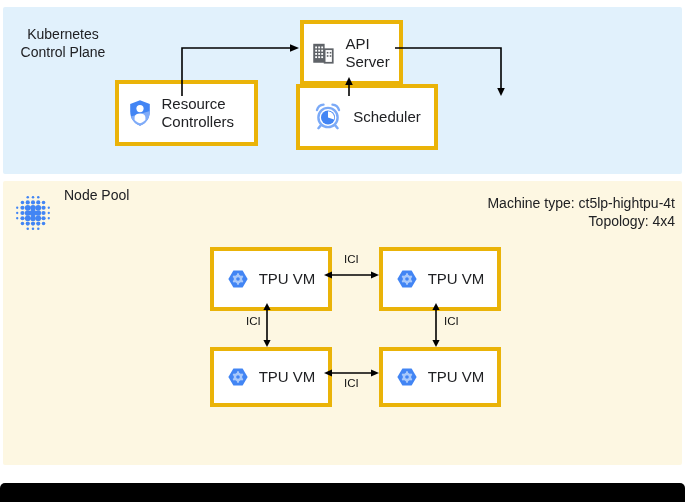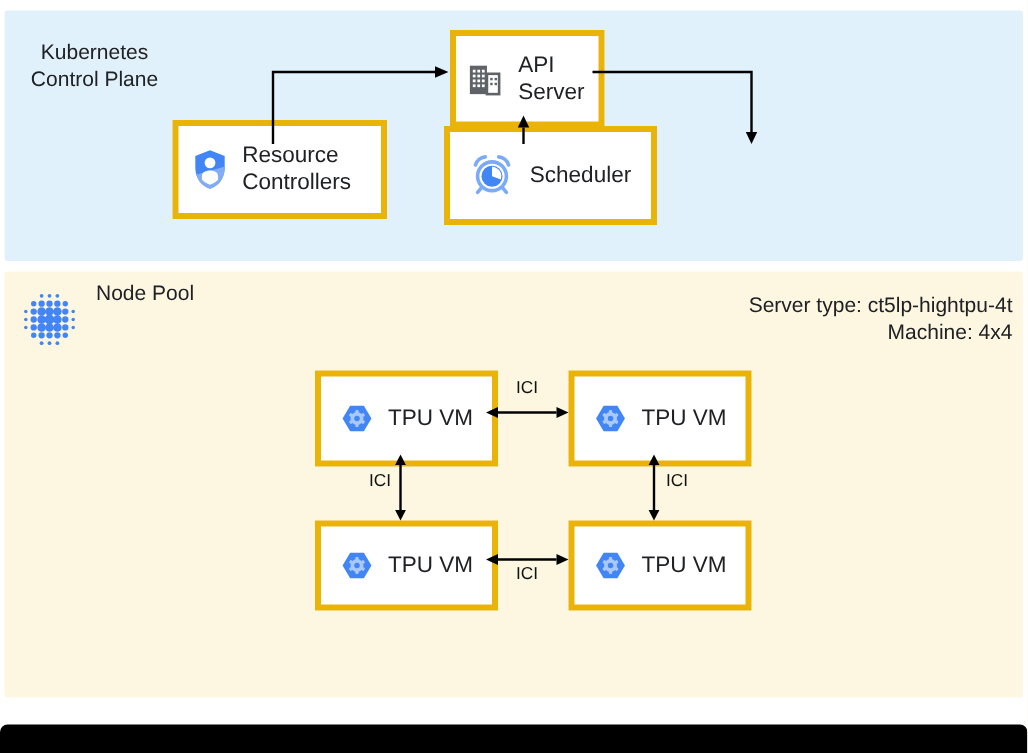--- a/index.html
+++ b/index.html
@@ -147,22 +147,22 @@
         <circle cx="24" cy="29" r="2"></circle>
         <circle cx="29" cy="29" r="1.7"></circle>
       <circle cx="14" cy="34" r="1.2"></circle>
         <circle cx="19" cy="34" r="1.2"></circle>
         <circle cx="24" cy="34" r="1.2"></circle>
     </svg>
   </span>
   <div class="np-title">Node Pool</div>
 
   <div class="machine">
-    <div>Server type: ct5lp-hightpu-4t</div>
-    <div>Machine: 4x4</div>
+    <div>Machine type: ct5lp-hightpu-4t</div>
+    <div>Topology: 4x4</div>
   </div>
 
   <div class="node tpu1">
     <span class="ic">
       <svg width="22" height="22" viewBox="0 0 24 24">
         <path d="M1.5 12 L7 2.8 H17 L22.5 12 L17 21.2 H7 Z" fill="#4285F4"></path>
         <g fill="#A9C9FB">
           <circle cx="12" cy="12" r="4.7"></circle>
           <g transform="rotate(0 12 12)">
               <rect x="10.8" y="5.8" width="2.4" height="2.6" rx="0.7"></rect>

